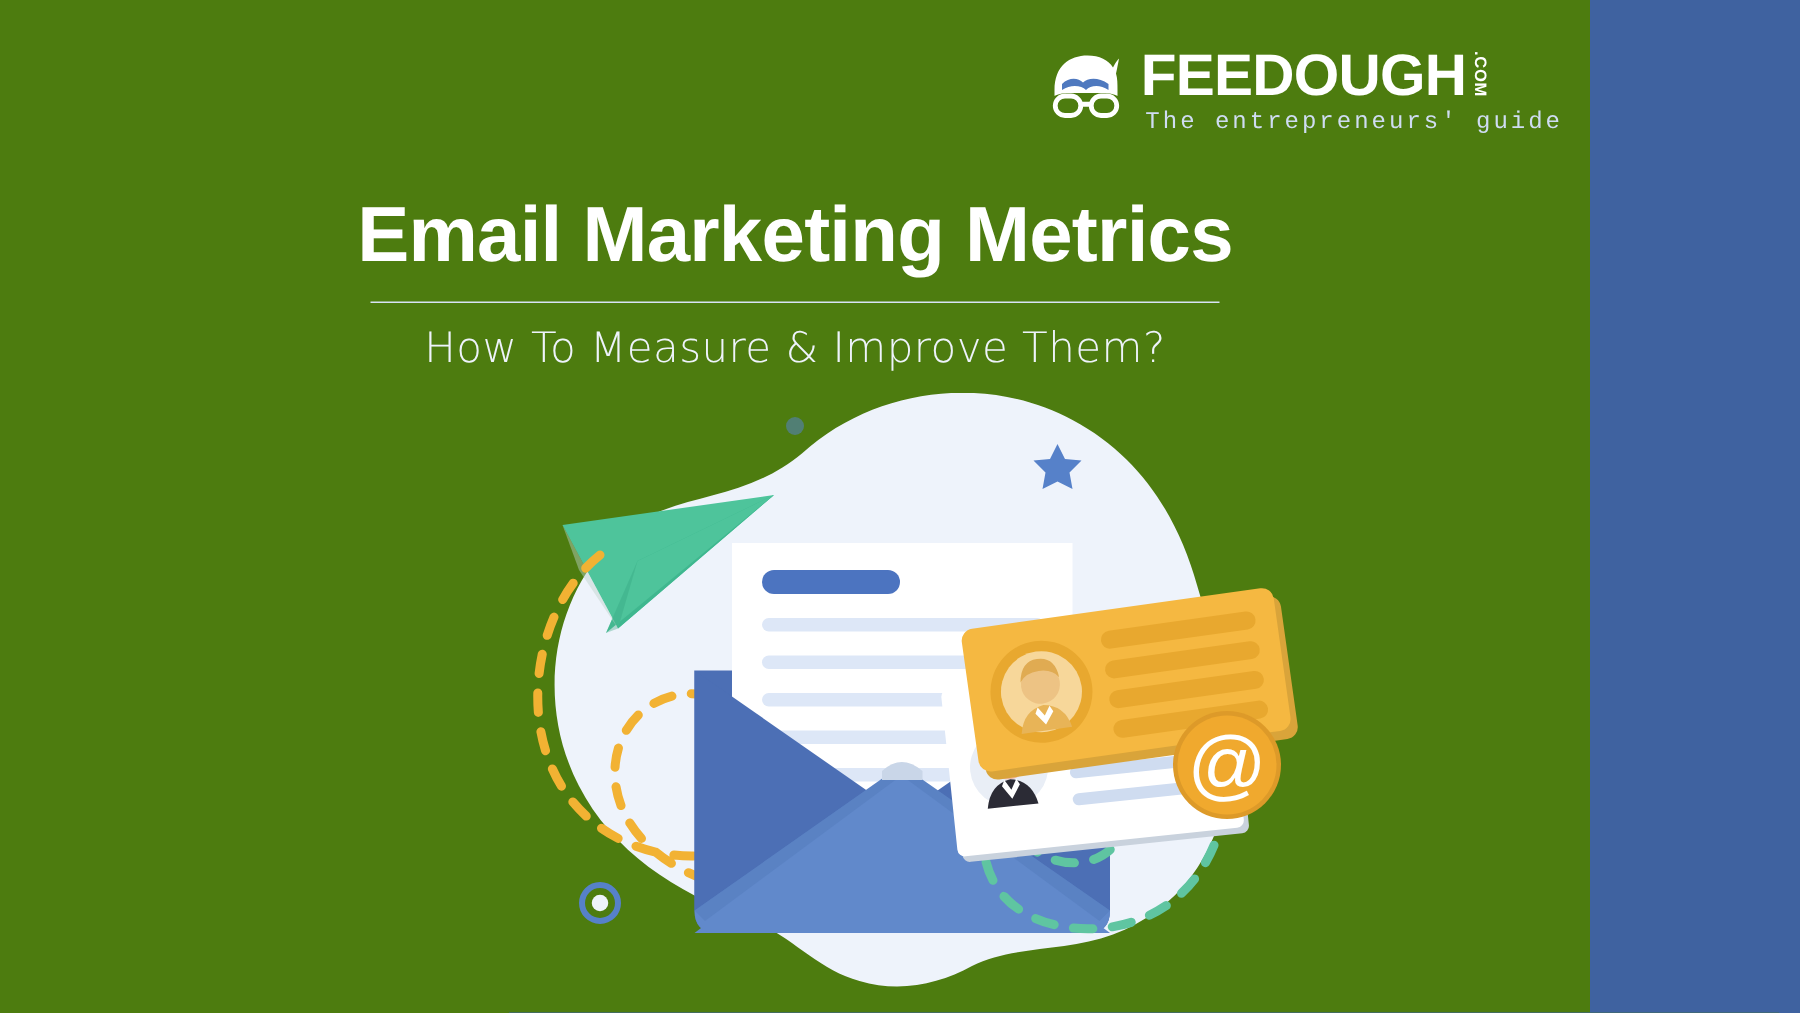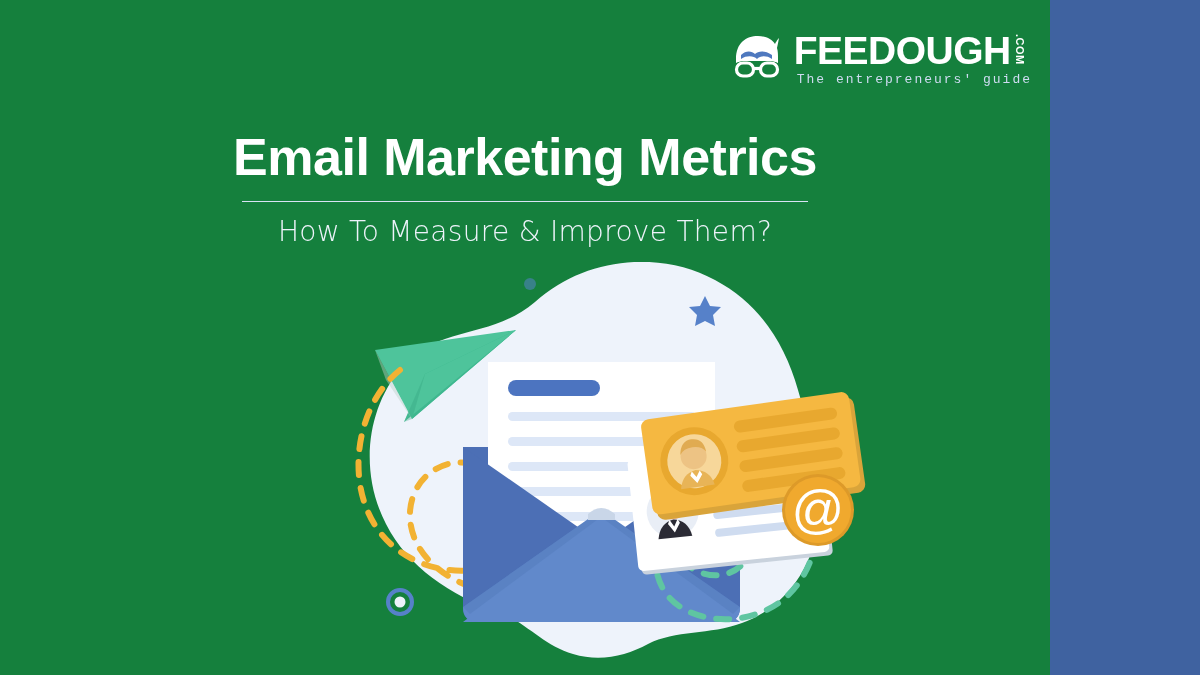--- a/index.html
+++ b/index.html
@@ -8,21 +8,22 @@
     background: #3f62a0;
   }
   body {
     font-family: "Liberation Sans", sans-serif;
   }
   #stage {
     position: relative;
     width: 1050px;
     height: 675px;
     overflow: hidden;
-    background: #15803d;
+    background: #4d7c0f;
+    padding-left: 10px;
   }
 
   
   .logo-block {
     position: absolute;
     top: 32px;
     right: 18px;
     display: flex;
     align-items: center;
     gap: 8px;
@@ -49,21 +50,21 @@
     font-weight: bold;
     letter-spacing: 0.5px;
     writing-mode: vertical-rl;
     transform: rotate(0deg);
     margin-left: 3px;
     margin-top: 2px;
     font-family: "Liberation Sans", sans-serif;
   }
   .logo-tagline {
     color: #cfdcf2;
-    font-size: 13px;
+    font-size: 16px;
     letter-spacing: 2.0px;
     margin-top: 4px;
     margin-left: 3px;
     font-family: "Liberation Mono", monospace;
   }
 
   
   .title-block {
     position: absolute;
     left: 0;

